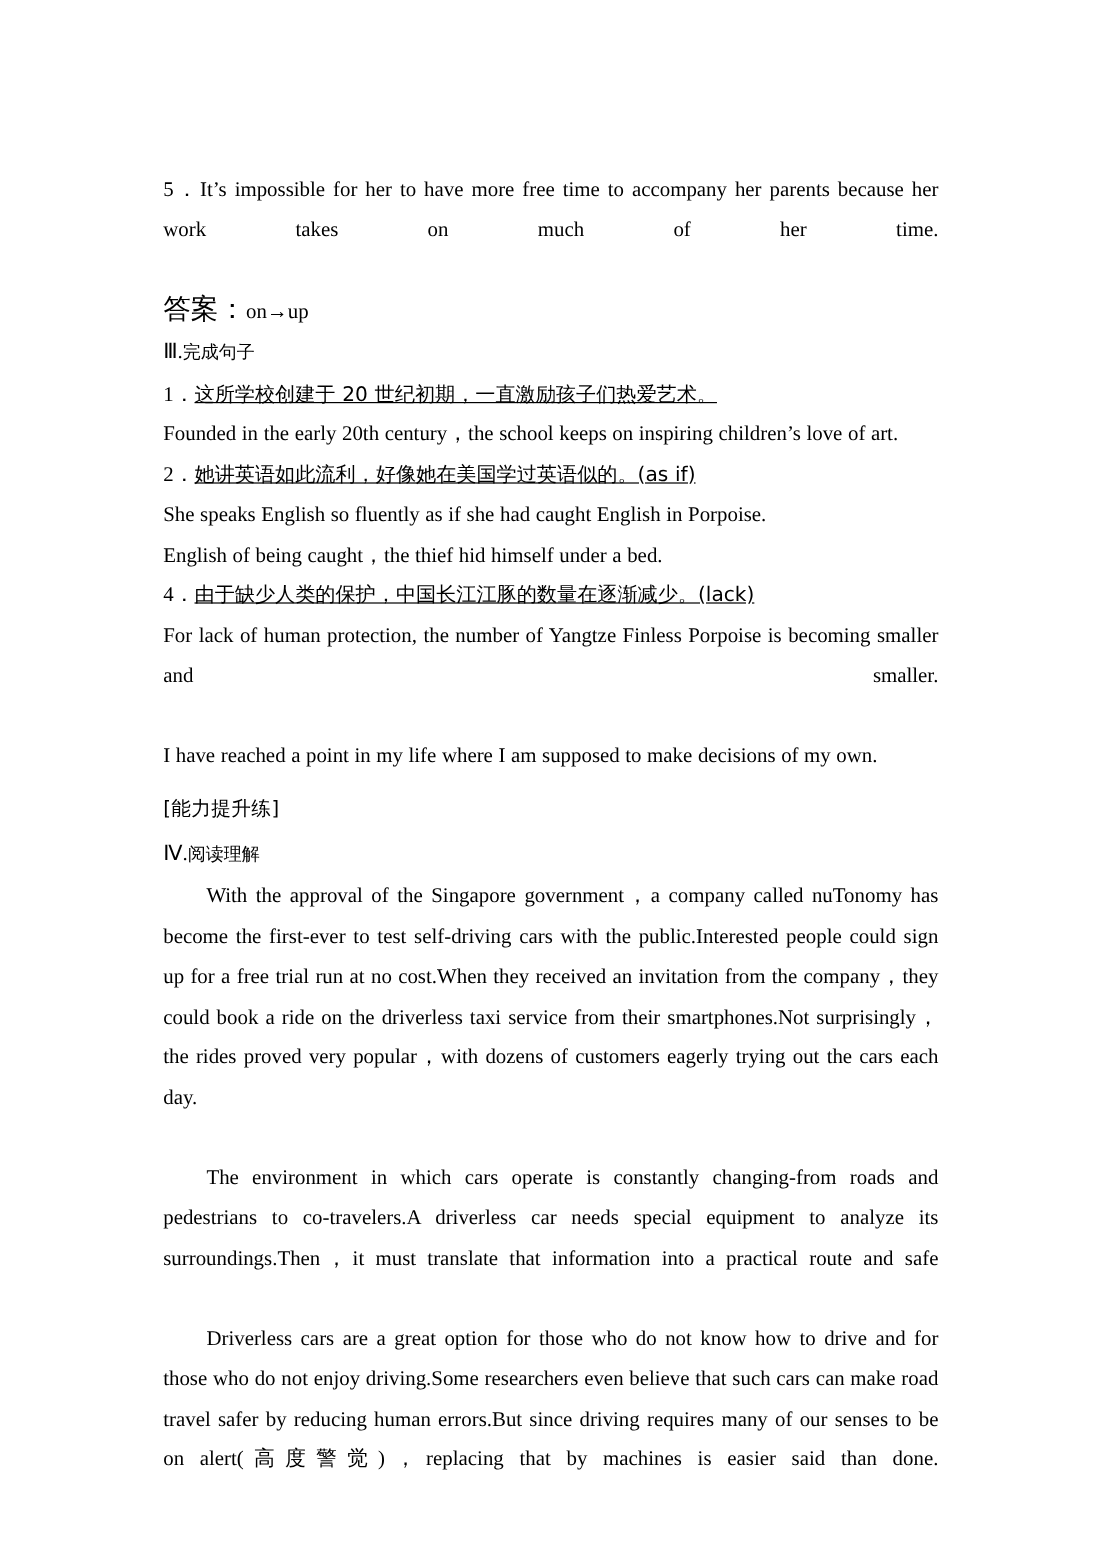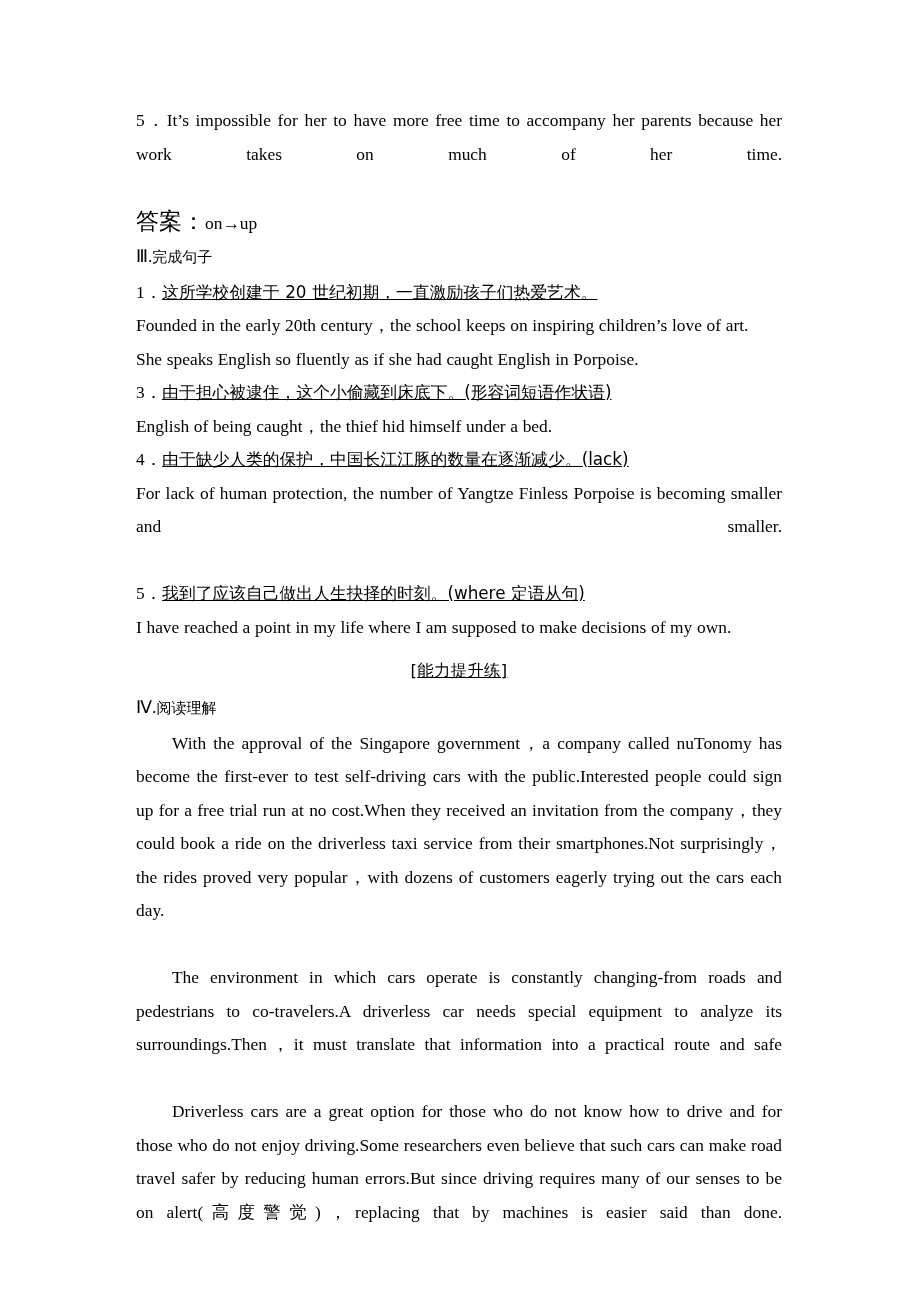--- a/index.html
+++ b/index.html
@@ -14,20 +14,21 @@
     color: #000000;
     -webkit-font-smoothing: antialiased;
   }
   .page {
     position: relative;
     width: 920px;
     height: 1170px;
     box-sizing: border-box;
     padding: 104px 138px 4px 136px;
     background: #ffffff;
+    margin-top: 37px;
   }
   .content {
     width: 646px;
   }
 
   
   .line,
   .para {
     font-size: 17.4px;
     line-height: 33.5px;
@@ -60,25 +61,24 @@
   }
   .sec-head .num {
     font-family: "Liberation Serif", serif;
     font-size: 17.4px;
   }
   .sec-head .txt {
     font-family: Liberation Mono, monospace;
     font-size: 15px;
   }
   .center-head {
-    text-align: center;
+    text-align: left;
     margin: 0;
     line-height: 40px;
     padding-top: 7px;
-    text-decoration: underline;
   }
   .center-head span {
     font-family: "DejaVu Sans", "Liberation Sans", sans-serif;
     font-size: 16.4px;
     letter-spacing: 0.3px;
   }
   u, .u {
     text-underline-offset: 2.5px;
     text-decoration-thickness: 1px;
   }
@@ -114,40 +114,37 @@
     </div>
 
     <div class="line">
       <span class="qnum">1．</span><span class="cjk">这所学校创建于 20 世纪初期，一直激励孩子们热爱艺术。</span>
     </div>
     <div class="line">
       <span class="u">Founded in the early 20th century</span><span>，the school keeps on inspiring children’s love of art.</span>
     </div>
 
     <div class="line">
+      <span class="qnum">2．</span><span class="cjk">她讲英语如此流利，好像她在美国学过英语似的。(as if)</span>
+    </div>
+    <div class="line">
       <span>She speaks English so fluently </span><span class="u">as if she had caught English</span><span> in Porpoise.</span>
     </div>
 
-    <div class="line">
-      <span class="qnum">3．</span><span class="cjk">由于担心被逮住，这个小偷藏到床底下。(形容词短语作状语)</span>
-    </div>
     <div class="line">
       <span class="u">English of being caught</span><span>，the thief hid himself under a bed.</span>
     </div>
 
     <div class="line">
       <span class="qnum">4．</span><span class="cjk">由于缺少人类的保护，中国长江江豚的数量在逐渐减少。(lack)</span>
     </div>
     <div class="just-block">
       <span class="u">For lack of human protection,</span><span> the number of Yangtze Finless Porpoise is becoming smaller and smaller.</span>
     </div>
 
-    <div class="line">
-      <span class="qnum">5．</span><span class="cjk">我到了应该自己做出人生抉择的时刻。(where 定语从句)</span>
-    </div>
     <div class="line">
       <span>I have reached a point in my life </span><span class="u">where I am supposed to make decisions</span><span> of my own.</span>
     </div>
 
     <div class="center-head">
       <span>[能力提升练]</span>
     </div>
 
     <div class="sec-head">
       <span class="num">Ⅳ.</span><span class="txt">阅读理解</span>

